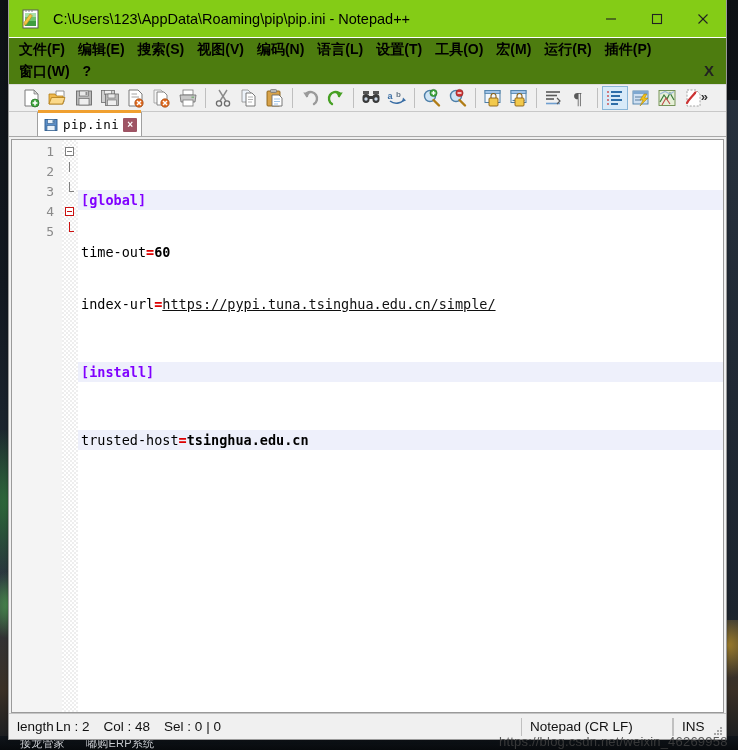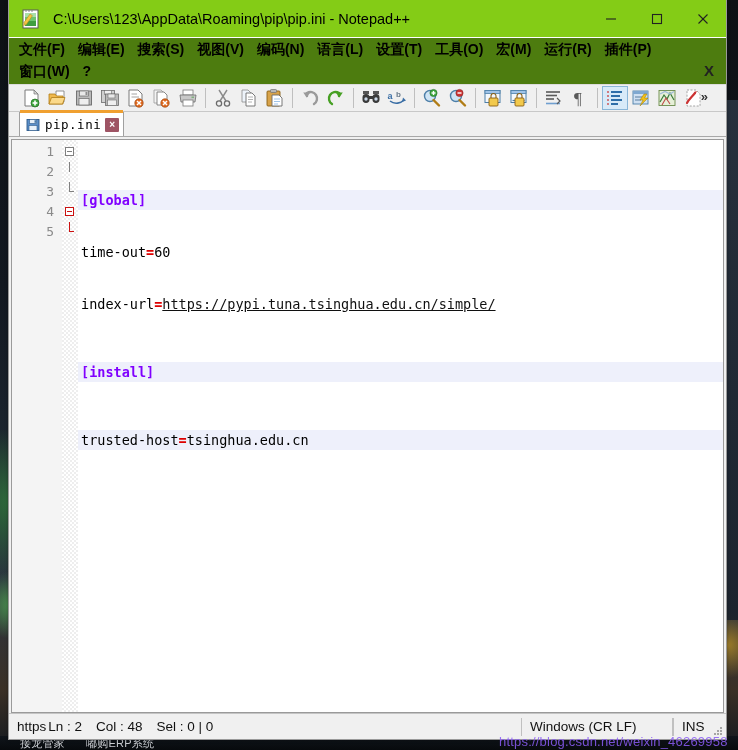--- a/index.html
+++ b/index.html
@@ -84,21 +84,21 @@
   .tb { width:26px; height:24px; display:flex; align-items:center; justify-content:center; }
   .tb.active { background:#d8eaf8; border:1px solid #8ab6d8; }
   .tbsep { width:1px; height:20px; background:#bfbfbf; margin:0 4px; }
   #tb-overflow {
     position:absolute; right:18px; top:4px; font-size:13px; color:#333; font-weight:bold;
   }
 
   
   #tabbar {
     height: 25px; background:#f0f0f0; border-bottom:1px solid #a8a8a8;
-    display:flex; align-items:flex-end; padding-left:10px; flex:0 0 auto;
+    display:flex; align-items:flex-end; padding-left:28px; flex:0 0 auto;
   }
   .tab {
     height: 24px; background:#ffffff; border:1px solid #a0a0a0; border-bottom:none;
     display:flex; align-items:center; padding:0 4px 0 6px; position:relative;
     font-family:"DejaVu Sans Mono", monospace; font-size:12.5px; color:#000;
   }
   .tab .topbar { position:absolute; left:0; right:0; top:-3px; height:3px; background:#f0a030; }
   .tab .save-ico { width:14px; height:14px; margin-right:5px; flex:0 0 auto; }
   .tab .tabname { margin-right:4px; letter-spacing:.5px; }
   .tab .closebtn {
@@ -140,35 +140,35 @@
 
   #code {
     flex:1 1 auto; padding-top:2px; position:relative;
     font-family:"DejaVu Sans Mono", monospace; font-size:13.5px; color:#000;
     white-space:pre; overflow:hidden;
   }
   .codeline { height:20px; line-height:20px; padding-left:3px; }
   .codeline.hl { background:#eef0fb;margin-top:16px; }
   .sect { color:#8000ff; font-weight:bold; }
   .eq { color:#dd0000; font-weight:bold; }
-  .val { color:#000; }
+  .val { color:#000;font-weight:bold; }
   .key { color:#000; }
   .url { color:#101010; text-decoration: underline; }
 
   
   #statusbar {
     height: 26px; background:#f0f0f0; border-top:1px solid #c4c4c4;
     display:flex; align-items:center; flex:0 0 auto; position:relative;
     font-size:13.5px; color:#111; font-family:"Liberation Sans", sans-serif;
   }
   .sb-cell { height:26px; display:flex; align-items:center; padding:0 8px; }
   .sb-sep { width:1px; height:18px; background:#c0c0c0; }
   #sb-pos { gap:14px; display:flex; }
   #watermark {
-    position:absolute; left:490px; top:20px; font-size:13px; color:#8b5cf6;
+    position:absolute; left:490px; top:20px; font-size:13px; color:#404040;
     font-family:"Liberation Sans", sans-serif; opacity:.85; letter-spacing:.2px;
     pointer-events:none;
   }
   #sb-grip { position:absolute; right:3px; bottom:3px; width:10px; height:10px; }
   #sb-grip i { position:absolute; width:2px; height:2px; background:#a5a5a5; }
 </style>
 </head>
 <body>
 
 <div id="desktop">
@@ -540,29 +540,29 @@
     <div id="code">
       <div class="codeline hl"><span class="sect">[global]</span></div>
       <div class="codeline"><span class="key">time-out</span><span class="eq">=</span><span class="val">60</span></div>
       <div class="codeline"><span class="key">index-url</span><span class="eq">=</span><span class="url">https://pypi.tuna.tsinghua.edu.cn/simple/</span></div>
       <div class="codeline hl"><span class="sect">[install]</span></div>
       <div class="codeline hl"><span class="key">trusted-host</span><span class="eq">=</span><span class="val">tsinghua.edu.cn</span></div>
     </div>
   </div>
 
   <div id="statusbar">
-    <div class="sb-cell" style="padding-right:2px;">https</div>
+    <div class="sb-cell" style="padding-right:2px;">length</div>
     <div class="sb-cell" id="sb-pos" style="padding-left:0;">
       <span>Ln : 2</span>
       <span>Col : 48</span>
       <span>Sel : 0 | 0</span>
     </div>
     <div style="flex:1 1 auto"></div>
     <div class="sb-sep"></div>
-    <div class="sb-cell" style="width:150px; justify-content:flex-start;">Windows (CR LF)</div>
+    <div class="sb-cell" style="width:150px; justify-content:flex-start;">Notepad (CR LF)</div>
     <div class="sb-sep"></div>
     <div class="sb-sep"></div>
     <div class="sb-cell" style="width:52px;">INS</div>
     <div id="watermark">https://blog.csdn.net/weixin_46269958</div>
     <div id="sb-grip">
       <i style="left:7px;top:7px"></i>
         <i style="left:4px;top:7px"></i>
         <i style="left:7px;top:4px"></i>
         <i style="left:1px;top:7px"></i>
         <i style="left:4px;top:4px"></i>

